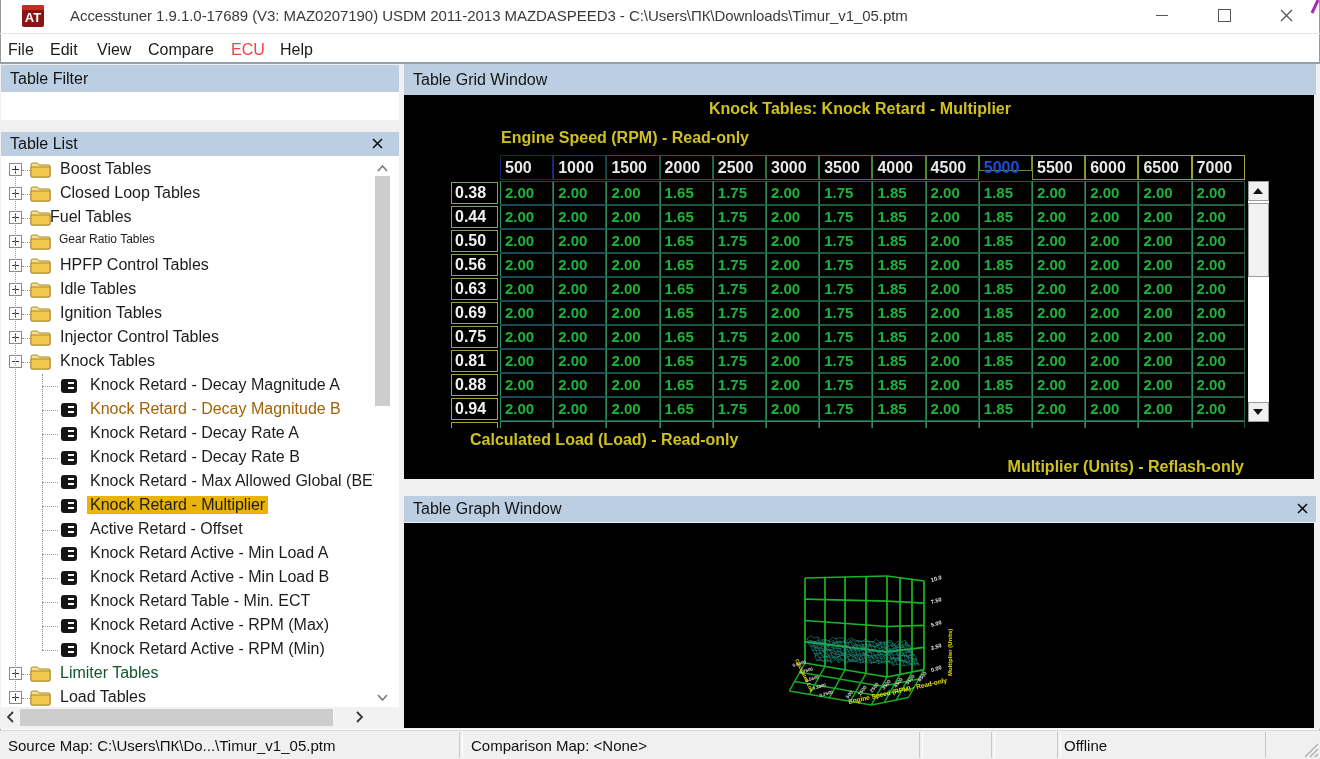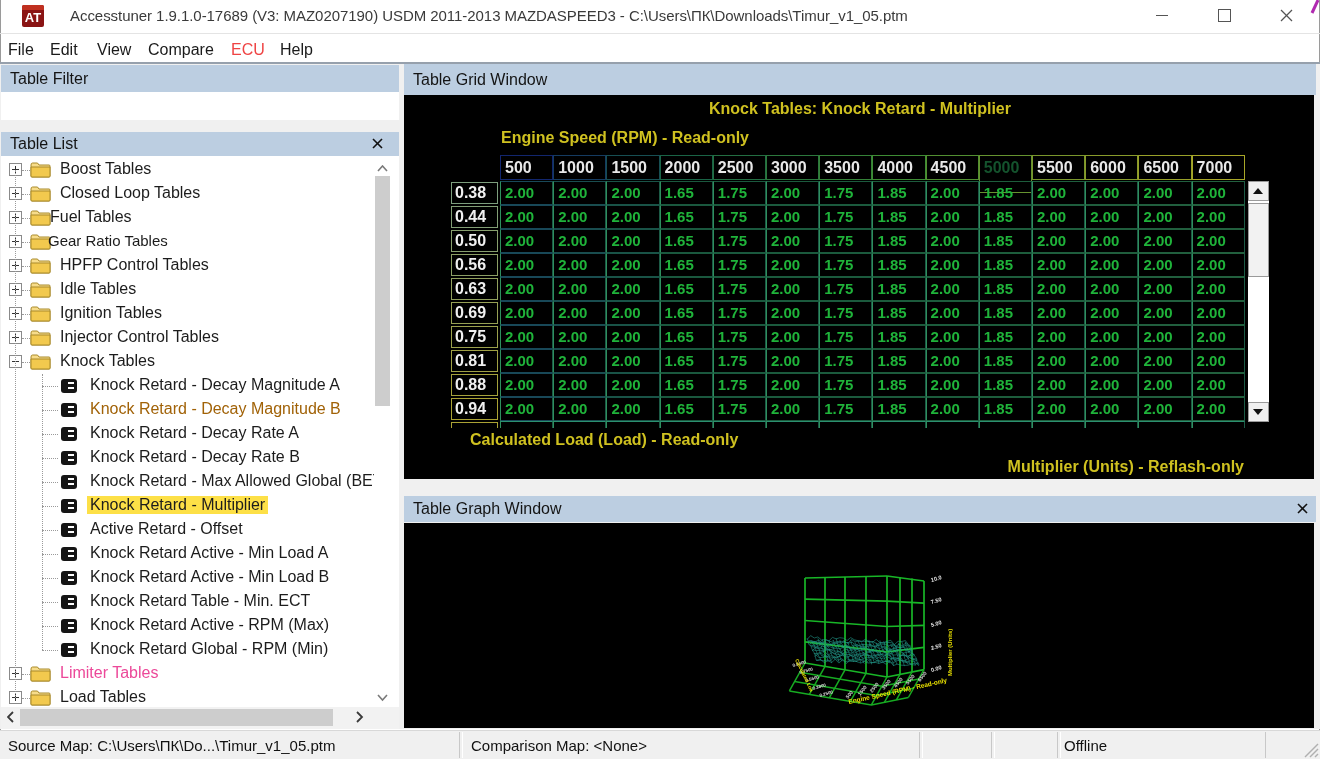--- a/index.html
+++ b/index.html
@@ -77,21 +77,21 @@
 <div style="position:absolute;left:50px;top:208px;font-size:16px;color:#1c1c1c;white-space:nowrap">Fuel Tables</div>
 <div style="position:absolute;left:9px;top:235px;width:13px;height:13px;background:#fff;border:1px solid #8a8a8a;box-sizing:border-box">
     <div style="position:absolute;left:2px;top:5px;width:7px;height:1px;background:#333"></div>
     <div style="position:absolute;left:5px;top:2px;width:1px;height:7px;background:#333"></div>
   </div>
 <div style="position:absolute;left:22px;top:242px;width:8px;height:1px;border-top:1px dotted #9a9a9a"></div>
 <svg style="position:absolute;left:30px;top:233px" width="22" height="17" viewBox="0 0 22 17">
     <path d="M1 4 L1 15 Q1 16 2 16 L19 16 Q20 16 20 15 L20 5 Q20 4 19 4 L9 4 L7.5 2 L2.5 2 Q1 2 1 4 Z" fill="#f7dc8a" stroke="#a98a2a" stroke-width="1"></path>
     <path d="M1 6 L20 6 L20 15 Q20 16 19 16 L2 16 Q1 16 1 15 Z" fill="#f2c94e" stroke="#a98a2a" stroke-width="1"></path>
   </svg>
-<div style="position:absolute;left:48px;top:232px;font-size:15px;color:#1c1c1c;white-space:nowrap">Gear Ratio Tables</div>
+<div style="position:absolute;left:59px;top:232px;font-size:12px;color:#1c1c1c;white-space:nowrap">Gear Ratio Tables</div>
 <div style="position:absolute;left:9px;top:259px;width:13px;height:13px;background:#fff;border:1px solid #8a8a8a;box-sizing:border-box">
     <div style="position:absolute;left:2px;top:5px;width:7px;height:1px;background:#333"></div>
     <div style="position:absolute;left:5px;top:2px;width:1px;height:7px;background:#333"></div>
   </div>
 <div style="position:absolute;left:22px;top:266px;width:8px;height:1px;border-top:1px dotted #9a9a9a"></div>
 <svg style="position:absolute;left:30px;top:257px" width="22" height="17" viewBox="0 0 22 17">
     <path d="M1 4 L1 15 Q1 16 2 16 L19 16 Q20 16 20 15 L20 5 Q20 4 19 4 L9 4 L7.5 2 L2.5 2 Q1 2 1 4 Z" fill="#f7dc8a" stroke="#a98a2a" stroke-width="1"></path>
     <path d="M1 6 L20 6 L20 15 Q20 16 19 16 L2 16 Q1 16 1 15 Z" fill="#f2c94e" stroke="#a98a2a" stroke-width="1"></path>
   </svg>
 <div style="position:absolute;left:60px;top:256px;font-size:16px;color:#1c1c1c;white-space:nowrap">HPFP Control Tables</div>
@@ -162,21 +162,21 @@
 <div style="position:absolute;left:61px;top:475px;width:16px;height:14px;background:#151515;border-radius:3px">
     <div style="position:absolute;left:7px;top:3px;width:6px;height:2px;background:#fff"></div>
     <div style="position:absolute;left:7px;top:8px;width:6px;height:2px;background:#fff"></div>
   </div>
 <div style="position:absolute;left:87px;top:472px;font-size:16px;color:#1c1c1c;white-space:nowrap;padding:0 3px">Knock Retard - Max Allowed Global (BET</div>
 <div style="position:absolute;left:42px;top:506px;width:16px;height:1px;border-top:1px dotted #9a9a9a"></div>
 <div style="position:absolute;left:61px;top:499px;width:16px;height:14px;background:#151515;border-radius:3px">
     <div style="position:absolute;left:7px;top:3px;width:6px;height:2px;background:#fff"></div>
     <div style="position:absolute;left:7px;top:8px;width:6px;height:2px;background:#fff"></div>
   </div>
-<div style="position:absolute;left:87px;top:496px;font-size:16px;color:#1c1c1c;white-space:nowrap;background:#fde047;padding:0 3px">Knock Retard - Multiplier</div>
+<div style="position:absolute;left:87px;top:496px;font-size:16px;color:#1c1c1c;white-space:nowrap;background:#eab308;padding:0 3px">Knock Retard - Multiplier</div>
 <div style="position:absolute;left:42px;top:530px;width:16px;height:1px;border-top:1px dotted #9a9a9a"></div>
 <div style="position:absolute;left:61px;top:523px;width:16px;height:14px;background:#151515;border-radius:3px">
     <div style="position:absolute;left:7px;top:3px;width:6px;height:2px;background:#fff"></div>
     <div style="position:absolute;left:7px;top:8px;width:6px;height:2px;background:#fff"></div>
   </div>
 <div style="position:absolute;left:87px;top:520px;font-size:16px;color:#1c1c1c;white-space:nowrap;padding:0 3px">Active Retard - Offset</div>
 <div style="position:absolute;left:42px;top:554px;width:16px;height:1px;border-top:1px dotted #9a9a9a"></div>
 <div style="position:absolute;left:61px;top:547px;width:16px;height:14px;background:#151515;border-radius:3px">
     <div style="position:absolute;left:7px;top:3px;width:6px;height:2px;background:#fff"></div>
     <div style="position:absolute;left:7px;top:8px;width:6px;height:2px;background:#fff"></div>
@@ -198,31 +198,31 @@
 <div style="position:absolute;left:61px;top:619px;width:16px;height:14px;background:#151515;border-radius:3px">
     <div style="position:absolute;left:7px;top:3px;width:6px;height:2px;background:#fff"></div>
     <div style="position:absolute;left:7px;top:8px;width:6px;height:2px;background:#fff"></div>
   </div>
 <div style="position:absolute;left:87px;top:616px;font-size:16px;color:#1c1c1c;white-space:nowrap;padding:0 3px">Knock Retard Active - RPM (Max)</div>
 <div style="position:absolute;left:42px;top:650px;width:16px;height:1px;border-top:1px dotted #9a9a9a"></div>
 <div style="position:absolute;left:61px;top:643px;width:16px;height:14px;background:#151515;border-radius:3px">
     <div style="position:absolute;left:7px;top:3px;width:6px;height:2px;background:#fff"></div>
     <div style="position:absolute;left:7px;top:8px;width:6px;height:2px;background:#fff"></div>
   </div>
-<div style="position:absolute;left:87px;top:640px;font-size:16px;color:#1c1c1c;white-space:nowrap;padding:0 3px">Knock Retard Global - RPM (Min)</div>
+<div style="position:absolute;left:87px;top:640px;font-size:16px;color:#1c1c1c;white-space:nowrap;padding:0 3px">Knock Retard Active - RPM (Min)</div>
 <div style="position:absolute;left:9px;top:667px;width:13px;height:13px;background:#fff;border:1px solid #8a8a8a;box-sizing:border-box">
     <div style="position:absolute;left:2px;top:5px;width:7px;height:1px;background:#333"></div>
     <div style="position:absolute;left:5px;top:2px;width:1px;height:7px;background:#333"></div>
   </div>
 <div style="position:absolute;left:22px;top:674px;width:8px;height:1px;border-top:1px dotted #9a9a9a"></div>
 <svg style="position:absolute;left:30px;top:665px" width="22" height="17" viewBox="0 0 22 17">
     <path d="M1 4 L1 15 Q1 16 2 16 L19 16 Q20 16 20 15 L20 5 Q20 4 19 4 L9 4 L7.5 2 L2.5 2 Q1 2 1 4 Z" fill="#f7dc8a" stroke="#a98a2a" stroke-width="1"></path>
     <path d="M1 6 L20 6 L20 15 Q20 16 19 16 L2 16 Q1 16 1 15 Z" fill="#f2c94e" stroke="#a98a2a" stroke-width="1"></path>
   </svg>
-<div style="position:absolute;left:60px;top:664px;font-size:16px;color:#ec4899;white-space:nowrap">Limiter Tables</div>
+<div style="position:absolute;left:60px;top:664px;font-size:16px;color:#14532d;white-space:nowrap">Limiter Tables</div>
 <div style="position:absolute;left:9px;top:691px;width:13px;height:13px;background:#fff;border:1px solid #8a8a8a;box-sizing:border-box">
     <div style="position:absolute;left:2px;top:5px;width:7px;height:1px;background:#333"></div>
     <div style="position:absolute;left:5px;top:2px;width:1px;height:7px;background:#333"></div>
   </div>
 <div style="position:absolute;left:22px;top:698px;width:8px;height:1px;border-top:1px dotted #9a9a9a"></div>
 <svg style="position:absolute;left:30px;top:689px" width="22" height="17" viewBox="0 0 22 17">
     <path d="M1 4 L1 15 Q1 16 2 16 L19 16 Q20 16 20 15 L20 5 Q20 4 19 4 L9 4 L7.5 2 L2.5 2 Q1 2 1 4 Z" fill="#f7dc8a" stroke="#a98a2a" stroke-width="1"></path>
     <path d="M1 6 L20 6 L20 15 Q20 16 19 16 L2 16 Q1 16 1 15 Z" fill="#f2c94e" stroke="#a98a2a" stroke-width="1"></path>
   </svg>
 <div style="position:absolute;left:60px;top:688px;font-size:16px;color:#1c1c1c;white-space:nowrap">Load Tables</div>
@@ -255,21 +255,21 @@
 <div style="position:absolute;left:404px;top:95px;width:910px;height:333px;overflow:hidden">
 <div style="position:absolute;left:96.0px;top:60px;width:53.2px;height:25px;border:1px solid #12266e;box-sizing:border-box;color:#e8e8e8;font-weight:bold;font-size:16px;line-height:23px;padding-left:4px">500</div>
 <div style="position:absolute;left:149.2px;top:60px;width:53.2px;height:25px;border:1px solid #153b61;box-sizing:border-box;color:#e8e8e8;font-weight:bold;font-size:16px;line-height:23px;padding-left:4px">1000</div>
 <div style="position:absolute;left:202.4px;top:60px;width:53.2px;height:25px;border:1px solid #174f53;box-sizing:border-box;color:#e8e8e8;font-weight:bold;font-size:16px;line-height:23px;padding-left:4px">1500</div>
 <div style="position:absolute;left:255.6px;top:60px;width:53.2px;height:25px;border:1px solid #1a6446;box-sizing:border-box;color:#e8e8e8;font-weight:bold;font-size:16px;line-height:23px;padding-left:4px">2000</div>
 <div style="position:absolute;left:308.8px;top:60px;width:53.2px;height:25px;border:1px solid #236e42;box-sizing:border-box;color:#e8e8e8;font-weight:bold;font-size:16px;line-height:23px;padding-left:4px">2500</div>
 <div style="position:absolute;left:362.0px;top:60px;width:53.2px;height:25px;border:1px solid #2c783d;box-sizing:border-box;color:#e8e8e8;font-weight:bold;font-size:16px;line-height:23px;padding-left:4px">3000</div>
 <div style="position:absolute;left:415.2px;top:60px;width:53.2px;height:25px;border:1px solid #358238;box-sizing:border-box;color:#e8e8e8;font-weight:bold;font-size:16px;line-height:23px;padding-left:4px">3500</div>
 <div style="position:absolute;left:468.4px;top:60px;width:53.2px;height:25px;border:1px solid #3e8c34;box-sizing:border-box;color:#e8e8e8;font-weight:bold;font-size:16px;line-height:23px;padding-left:4px">4000</div>
 <div style="position:absolute;left:521.6px;top:60px;width:53.2px;height:25px;border:1px solid #528f31;box-sizing:border-box;color:#e8e8e8;font-weight:bold;font-size:16px;line-height:23px;padding-left:4px">4500</div>
-<div style="position:absolute;left:574.8px;top:60px;width:53.2px;height:38px;border:1px solid #66932f;box-sizing:border-box;color:#14532d;font-weight:bold;font-size:16px;line-height:23px;padding-left:4px">5000</div>
+<div style="position:absolute;left:574.8px;top:60px;width:53.2px;height:16px;border:1px solid #66932f;box-sizing:border-box;color:#1d4ed8;font-weight:bold;font-size:16px;line-height:23px;padding-left:4px">5000</div>
 <div style="position:absolute;left:628.0px;top:60px;width:53.2px;height:25px;border:1px solid #7a962c;box-sizing:border-box;color:#e8e8e8;font-weight:bold;font-size:16px;line-height:23px;padding-left:4px">5500</div>
 <div style="position:absolute;left:681.2px;top:60px;width:53.2px;height:25px;border:1px solid #899b2b;box-sizing:border-box;color:#e8e8e8;font-weight:bold;font-size:16px;line-height:23px;padding-left:4px">6000</div>
 <div style="position:absolute;left:734.4px;top:60px;width:53.2px;height:25px;border:1px solid #99a129;box-sizing:border-box;color:#e8e8e8;font-weight:bold;font-size:16px;line-height:23px;padding-left:4px">6500</div>
 <div style="position:absolute;left:787.6px;top:60px;width:53.2px;height:25px;border:1px solid #a8a628;box-sizing:border-box;color:#e8e8e8;font-weight:bold;font-size:16px;line-height:23px;padding-left:4px">7000</div>
 <div style="position:absolute;left:47px;top:87px;width:47px;height:22px;border:1px solid #7d9e7d;box-sizing:border-box;color:#f0f0f0;font-weight:bold;font-size:16px;line-height:20px;padding-left:3px">0.38</div>
 <div style="position:absolute;left:47px;top:111px;width:47px;height:22px;border:1px solid #829e75;box-sizing:border-box;color:#f0f0f0;font-weight:bold;font-size:16px;line-height:20px;padding-left:3px">0.44</div>
 <div style="position:absolute;left:47px;top:135px;width:47px;height:22px;border:1px solid #879f6d;box-sizing:border-box;color:#f0f0f0;font-weight:bold;font-size:16px;line-height:20px;padding-left:3px">0.50</div>
 <div style="position:absolute;left:47px;top:159px;width:47px;height:22px;border:1px solid #8c9f65;box-sizing:border-box;color:#f0f0f0;font-weight:bold;font-size:16px;line-height:20px;padding-left:3px">0.56</div>
 <div style="position:absolute;left:47px;top:183px;width:47px;height:22px;border:1px solid #91a05d;box-sizing:border-box;color:#f0f0f0;font-weight:bold;font-size:16px;line-height:20px;padding-left:3px">0.63</div>
 <div style="position:absolute;left:47px;top:207px;width:47px;height:22px;border:1px solid #96a054;box-sizing:border-box;color:#f0f0f0;font-weight:bold;font-size:16px;line-height:20px;padding-left:3px">0.69</div>

